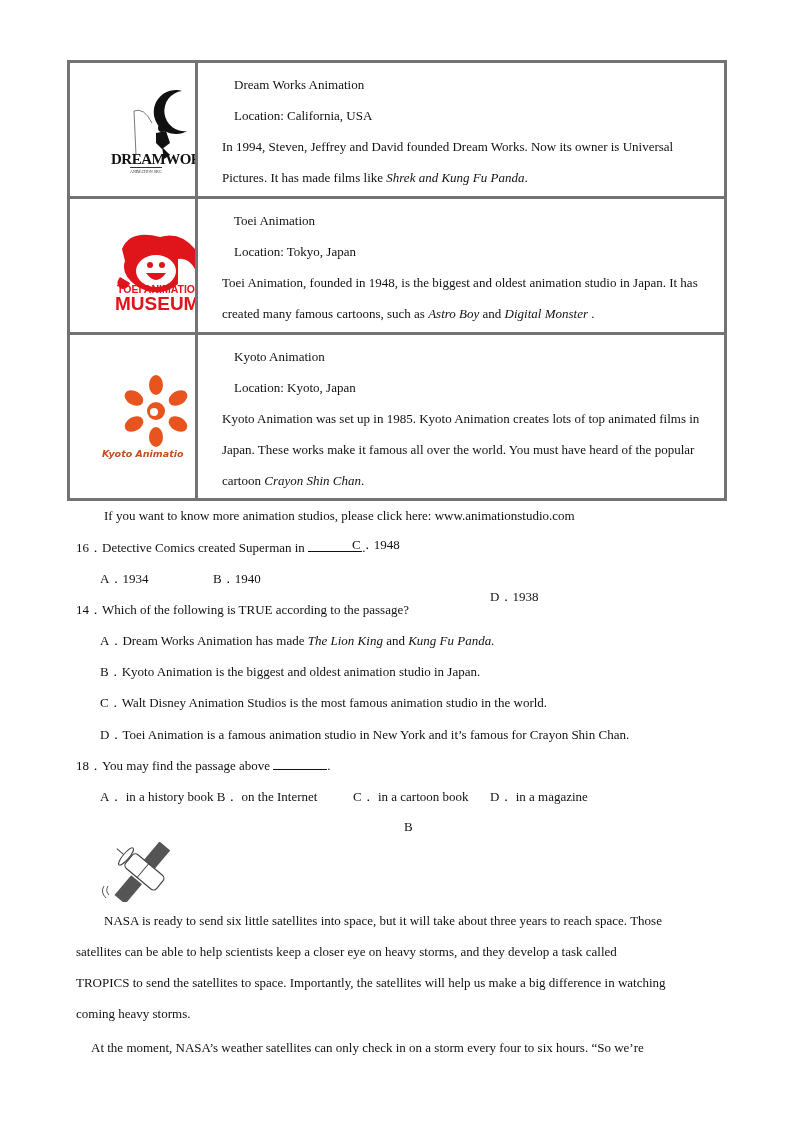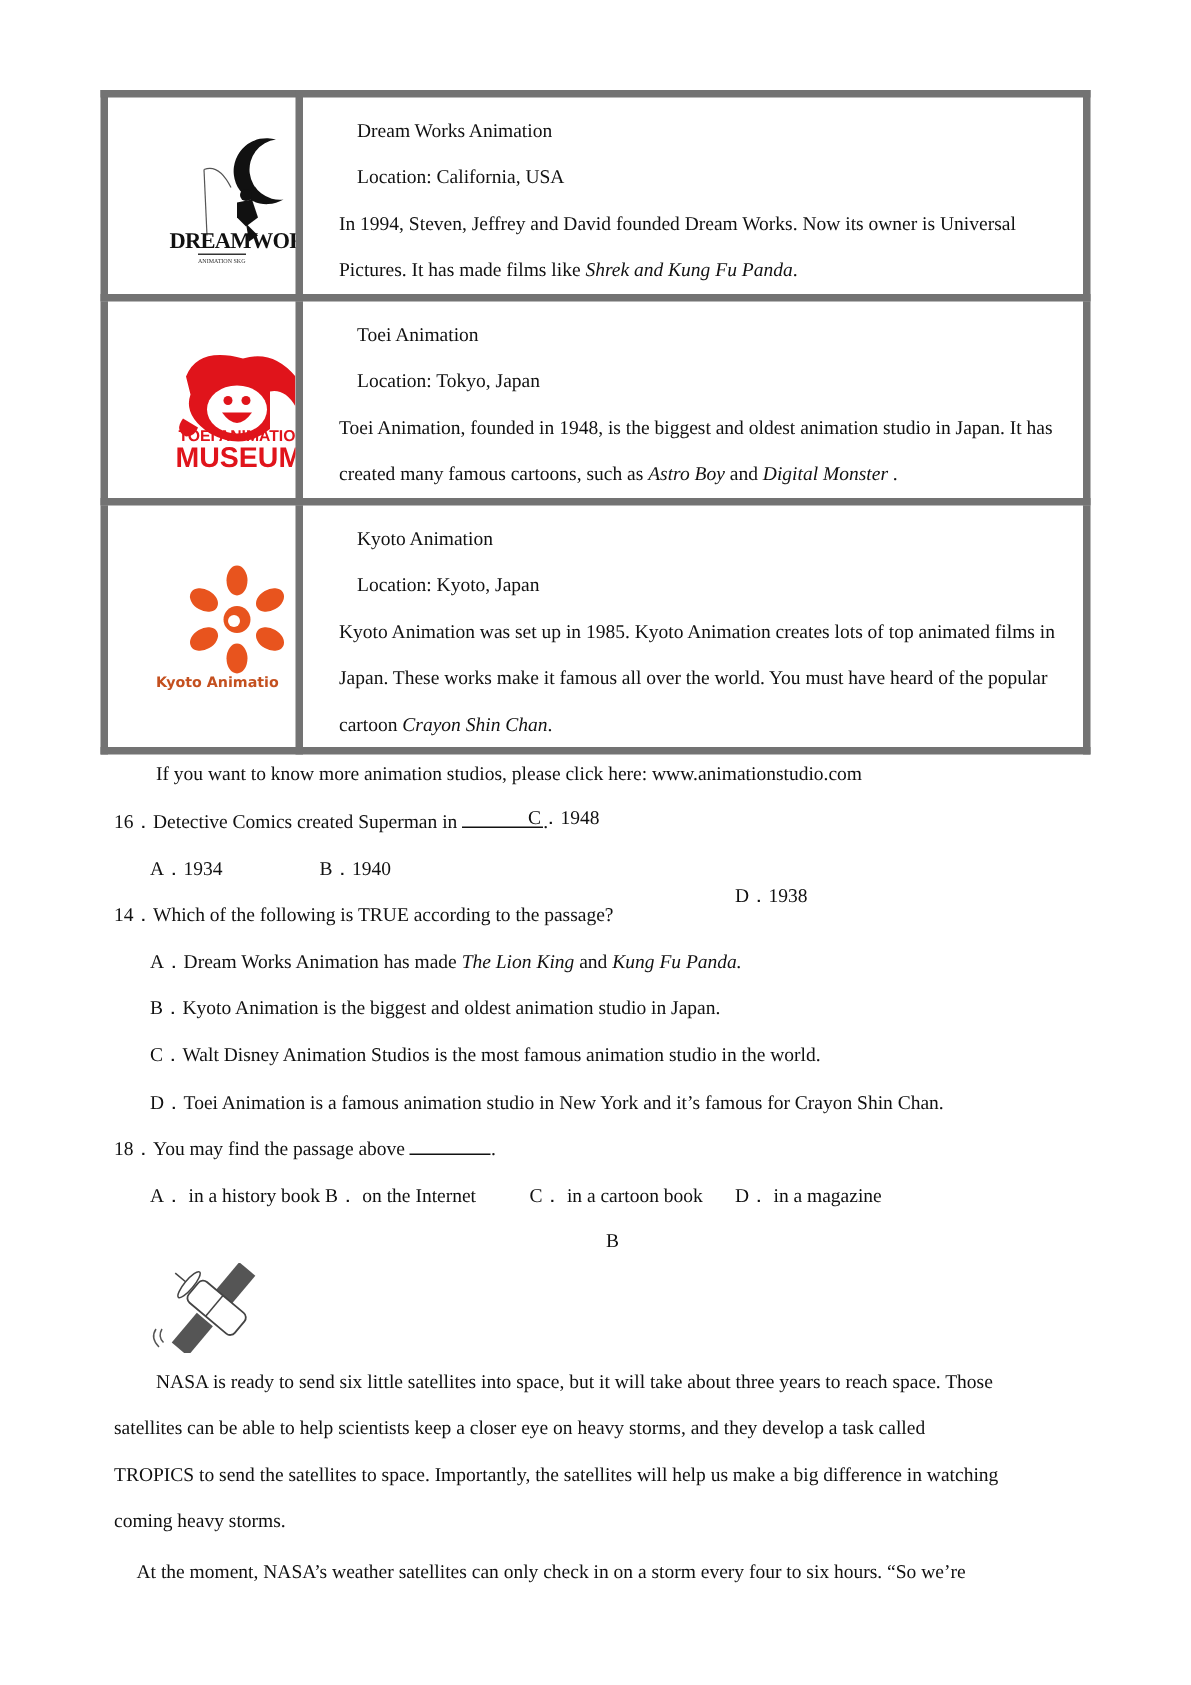--- a/index.html
+++ b/index.html
@@ -1,20 +1,20 @@
 <!DOCTYPE html>
 <html><head>
 <meta charset="utf-8">
 <style>
   html, body { margin:0; padding:0; background:#ffffff; }
   body { width:794px; height:1123px; position:relative; overflow:hidden;
          font-family:"Liberation Serif", "DejaVu Serif", serif; color:#111; font-size:13px; }
   .abs { position:absolute; white-space:nowrap; }
   table.studios { position:absolute; left:67px; top:60px; width:660px; border-collapse:collapse; }
-  table.studios td { border:5px solid #737373; padding:0; vertical-align:top;margin-top:20px; }
+  table.studios td { border:3px solid #737373; padding:0; vertical-align:top;margin-top:20px; }
   td.logo-cell { width:125px; position:relative; overflow:hidden; }
   td.text-cell { position:relative; }
   .row1 { height:136px; } .row2 { height:136px; } .row3 { height:166px; }
   .line { position:absolute; left:24px; white-space:nowrap; }
   .indent { left:36px; }
   i { font-style:italic; }
   .blank { display:inline-block; width:54px; border-bottom:1px solid #111; height:11px; vertical-align:baseline; }
   .opt { position:absolute; white-space:nowrap; }
 </style>
 </head>
@@ -69,21 +69,21 @@
           <circle r="9"></circle>
           <circle r="4" fill="#fff" cx="-2" cy="1"></circle>
           <ellipse cx="0" cy="-26" rx="7" ry="10"></ellipse>
           <ellipse cx="22" cy="-13" rx="7" ry="10" transform="rotate(60 22 -13)"></ellipse>
           <ellipse cx="22" cy="13" rx="7" ry="10" transform="rotate(120 22 13)"></ellipse>
           <ellipse cx="0" cy="26" rx="7" ry="10"></ellipse>
           <ellipse cx="-22" cy="13" rx="7" ry="10" transform="rotate(60 -22 13)"></ellipse>
           <ellipse cx="-22" cy="-13" rx="7" ry="10" transform="rotate(120 -22 -13)"></ellipse>
         </g>
       </svg>
-      <div class="abs" style="left:32px;top:113px;font-family:'DejaVu Sans',sans-serif;font-weight:bold;font-size:9.5px;color:#c4501f">Kyoto Animatio</div>
+      <div class="abs" style="left:32px;top:113px;font-family:'DejaVu Sans',sans-serif;font-weight:bold;font-style:italic;font-size:9.5px;color:#c4501f">Kyoto Animatio</div>
     </td>
     <td class="text-cell">
       <div class="line indent" style="top:14px">Kyoto Animation</div>
       <div class="line indent" style="top:45px">Location: Kyoto, Japan</div>
       <div class="line" style="top:76px">Kyoto Animation  was set up in 1985. Kyoto Animation  creates lots of top animated films in</div>
       <div class="line" style="top:107px">Japan. These works make it famous all over the world. You must have heard of the popular</div>
       <div class="line" style="top:138px"><span>cartoon </span><i>Crayon  Shin Chan</i><span>.</span></div>
     </td>
   </tr>
 </tbody>

